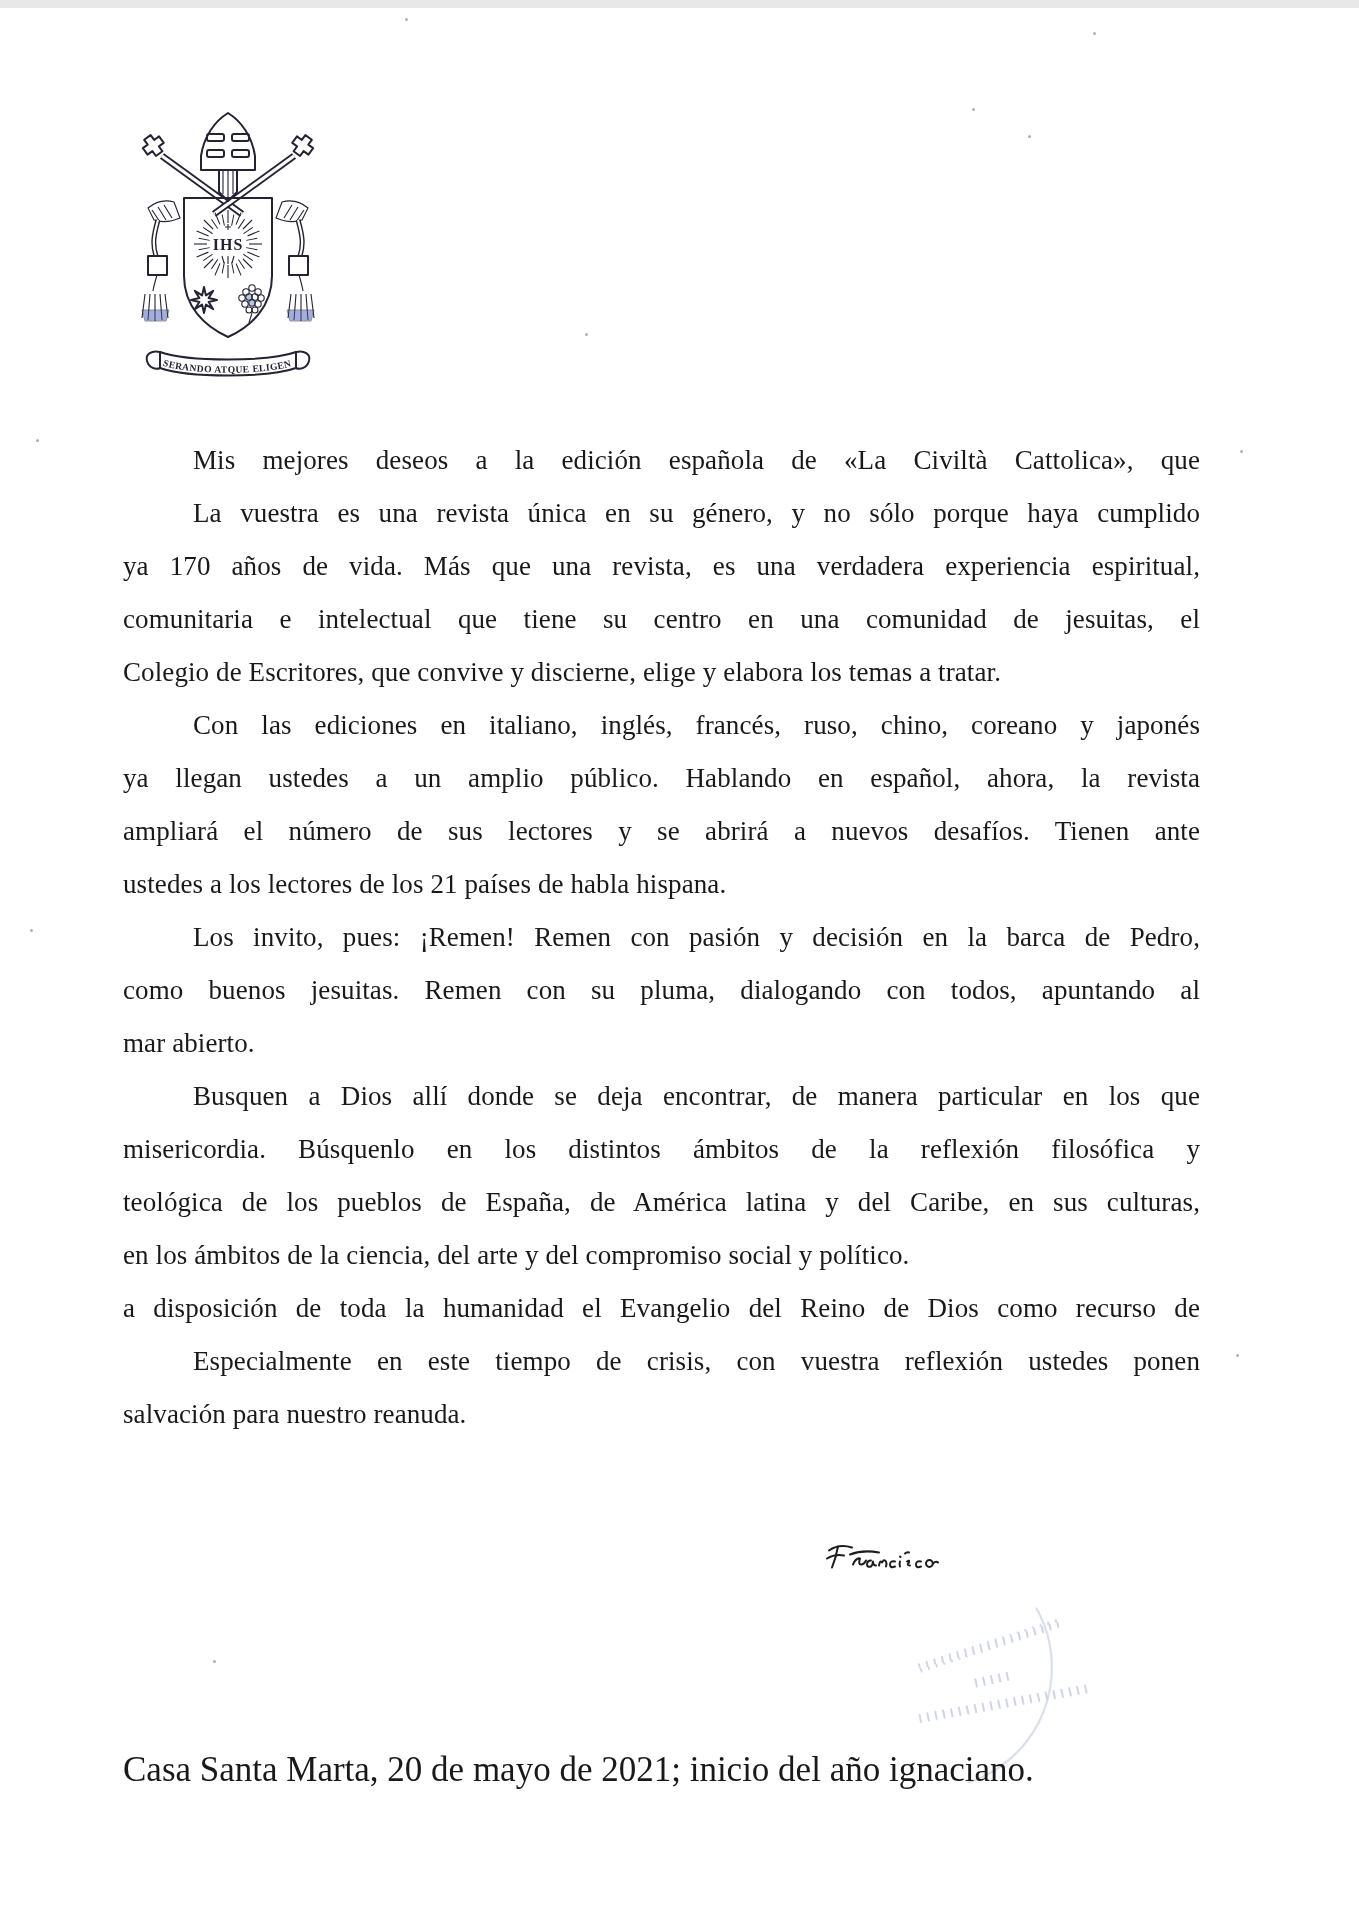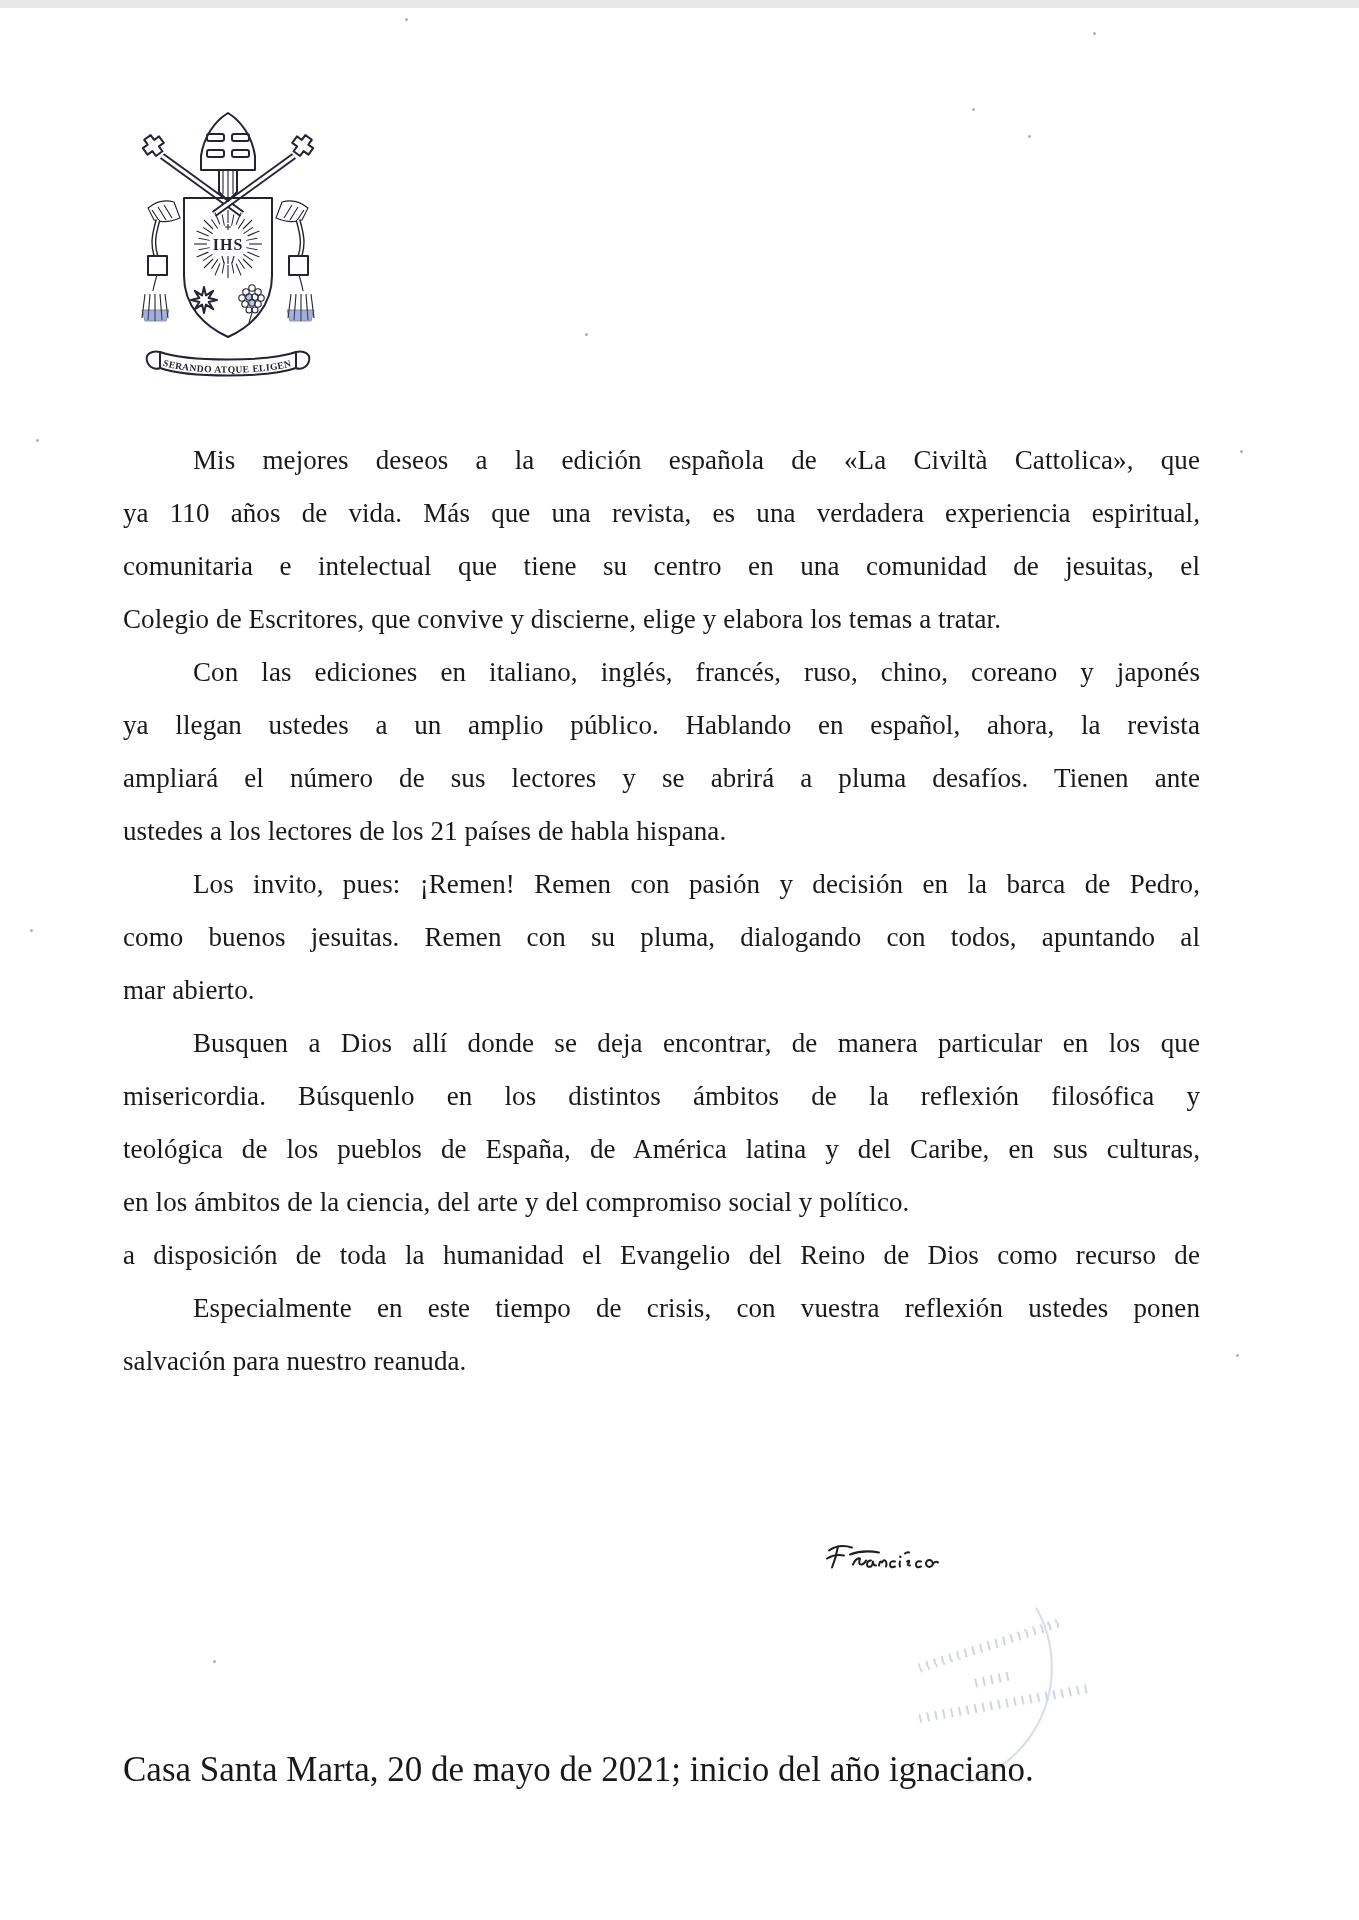--- a/index.html
+++ b/index.html
@@ -144,28 +144,29 @@
         </text>
       </g>
     </svg>
   </div>
 
   <div class="body-text">
       <div>
         <div class="line indent just">Mis mejores deseos a la edición española de «La Civiltà Cattolica», que</div>
       </div>
       <div>
-        <div class="line just">ya 110 años de vida. Más que una revista, es una verdadera experiencia espiritual,</div>
+        <div class="line indent just">La vuestra es una revista única en su género, y no sólo porque haya cumplido</div>
+        <div class="line just">ya 170 años de vida. Más que una revista, es una verdadera experiencia espiritual,</div>
         <div class="line just">comunitaria e intelectual que tiene su centro en una comunidad de jesuitas, el</div>
         <div class="line">Colegio de Escritores, que convive y discierne, elige y elabora los temas a tratar.</div>
       </div>
       <div>
         <div class="line indent just">Con las ediciones en italiano, inglés, francés, ruso, chino, coreano y japonés</div>
         <div class="line just">ya llegan ustedes a un amplio público. Hablando en español, ahora, la revista</div>
-        <div class="line just">ampliará el número de sus lectores y se abrirá a pluma desafíos. Tienen ante</div>
+        <div class="line just">ampliará el número de sus lectores y se abrirá a nuevos desafíos. Tienen ante</div>
         <div class="line">ustedes a los lectores de los 21 países de habla hispana.</div>
       </div>
       <div>
         <div class="line indent just">Los invito, pues: ¡Remen! Remen con pasión y decisión en la barca de Pedro,</div>
         <div class="line just">como buenos jesuitas. Remen con su pluma, dialogando con todos, apuntando al</div>
         <div class="line">mar abierto.</div>
       </div>
       <div>
         <div class="line indent just">Busquen a Dios allí donde se deja encontrar, de manera particular en los que</div>
         <div class="line just">misericordia. Búsquenlo en los distintos ámbitos de la reflexión filosófica y</div>

